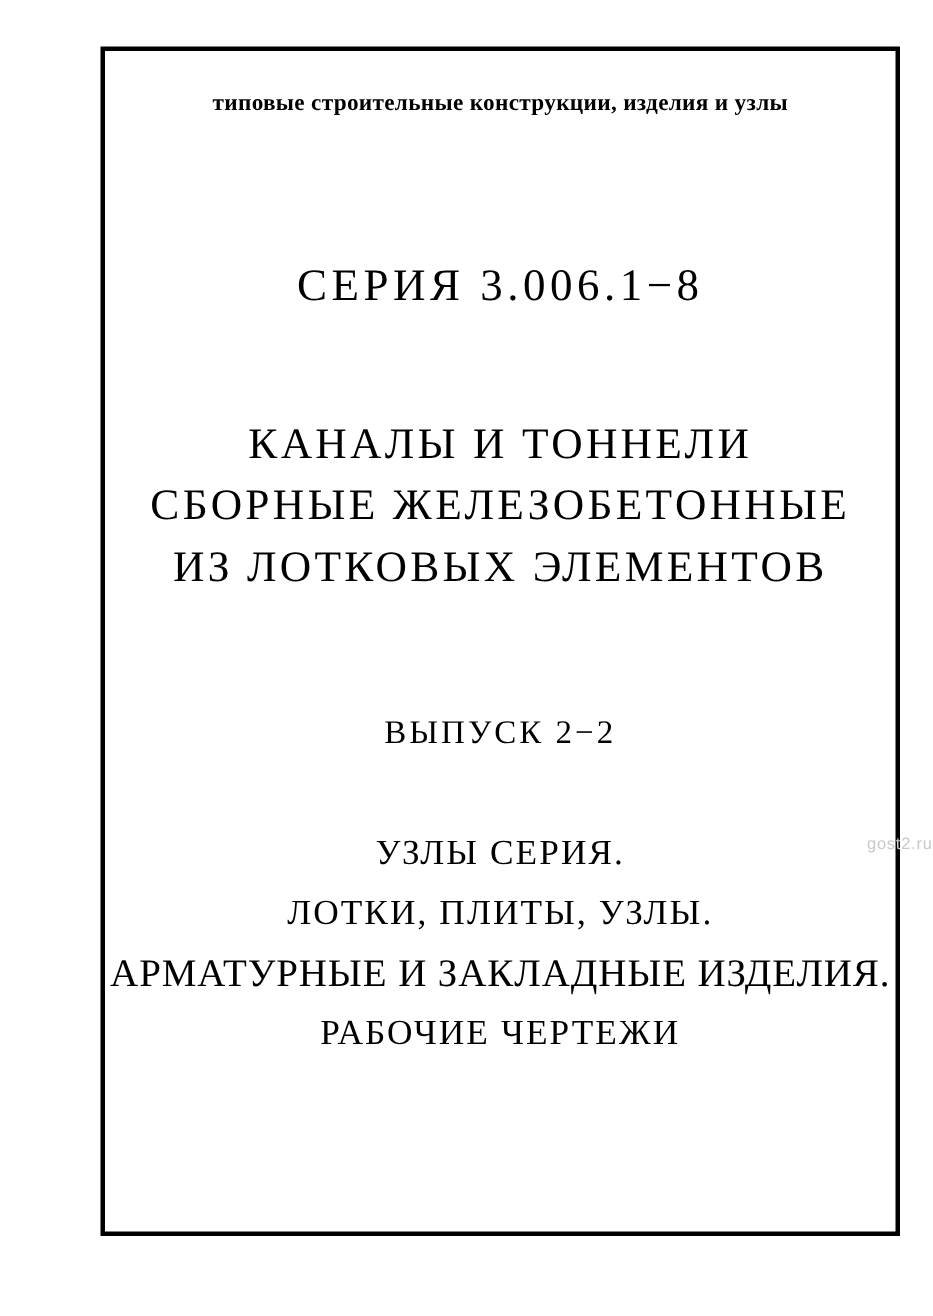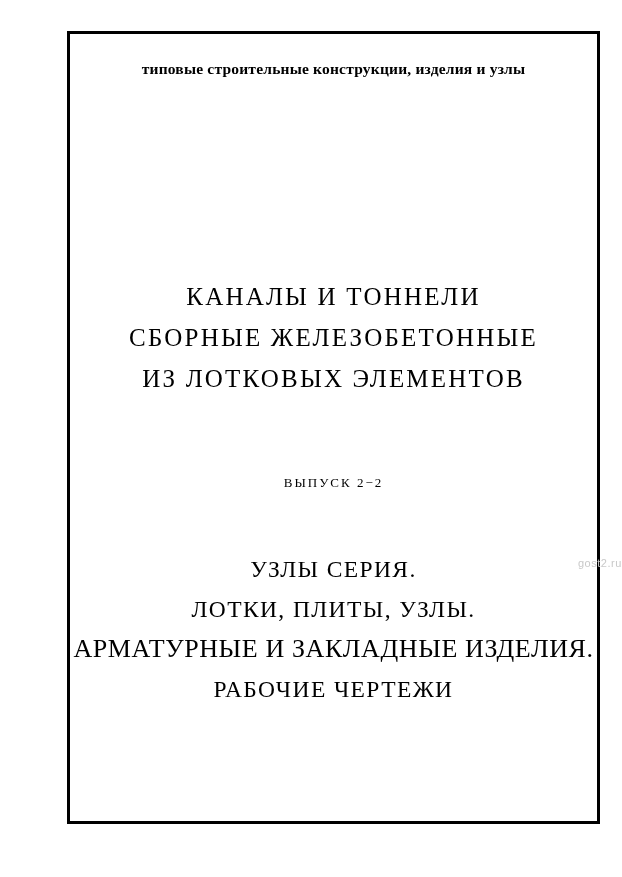--- a/index.html
+++ b/index.html
@@ -61,33 +61,33 @@
     font-family: "Liberation Serif", serif;
   }
   .title-block {
     position: absolute;
     top: 242px;
     left: 0;
     width: 100%;
     text-align: center;
   }
   .title-block .t-line {
-    font-size: 25px;
+    font-size: 29px;
     letter-spacing: 2.2px;
     line-height: 41px;
     white-space: nowrap;
     font-family: Liberation Serif, serif;
   }
   .issue-line {
     position: absolute;
     top: 441px;
     left: 0;
     width: 100%;
     text-align: center;
-    font-size: 13px;
+    font-size: 22px;
     letter-spacing: 2px;
   }
   .sub-block {
     position: absolute;
     top: 515px;
     left: 0;
     width: 100%;
     text-align: center;
   }
   .sub-block .s-line {
@@ -114,20 +114,21 @@
 </style>
 </head>
 <body>
 
 <div class="page">
   <div class="doc-frame">
     <div class="inner">
 
       <div class="header-line">типовые строительные конструкции, изделия и узлы</div>
 
+      <div class="series-line">СЕРИЯ 3.006.1−8</div>
 
       <div class="title-block">
         <div class="t-line">КАНАЛЫ  И  ТОННЕЛИ</div>
         <div class="t-line">СБОРНЫЕ  ЖЕЛЕЗОБЕТОННЫЕ</div>
         <div class="t-line">ИЗ  ЛОТКОВЫХ  ЭЛЕМЕНТОВ</div>
       </div>
 
       <div class="issue-line">ВЫПУСК 2−2</div>
 
       <div class="sub-block">

